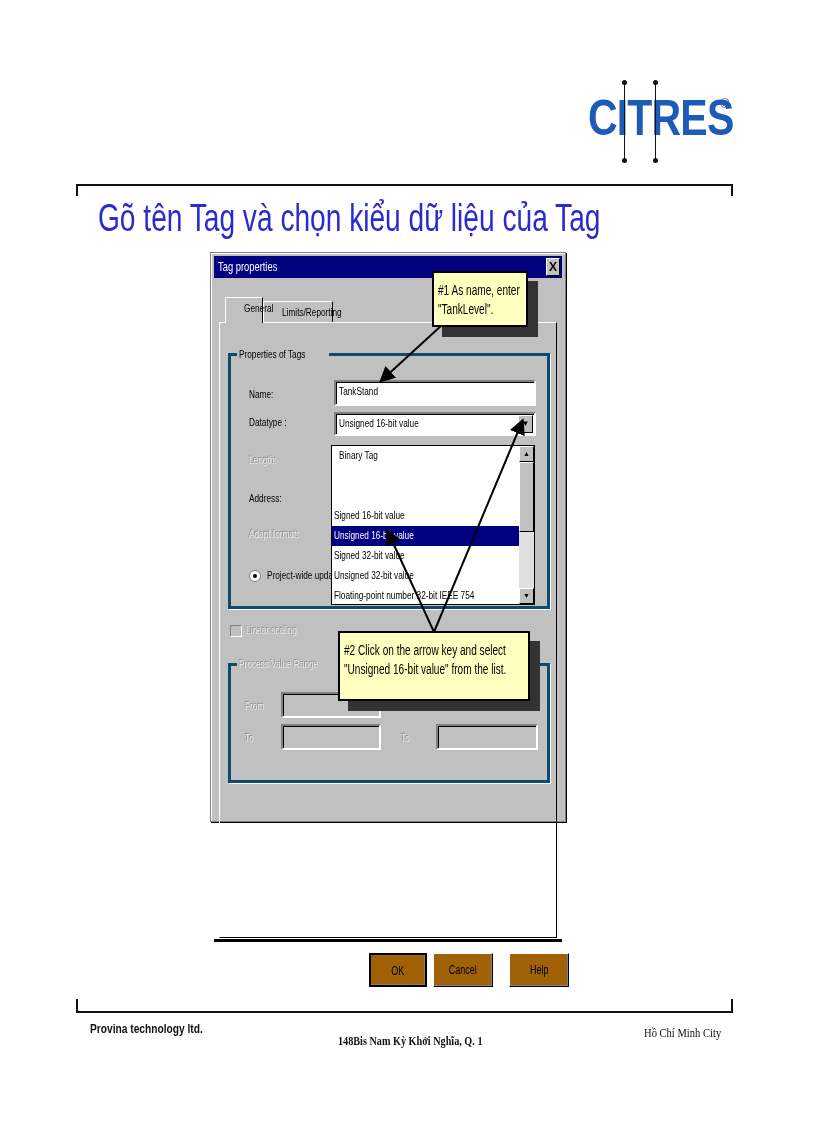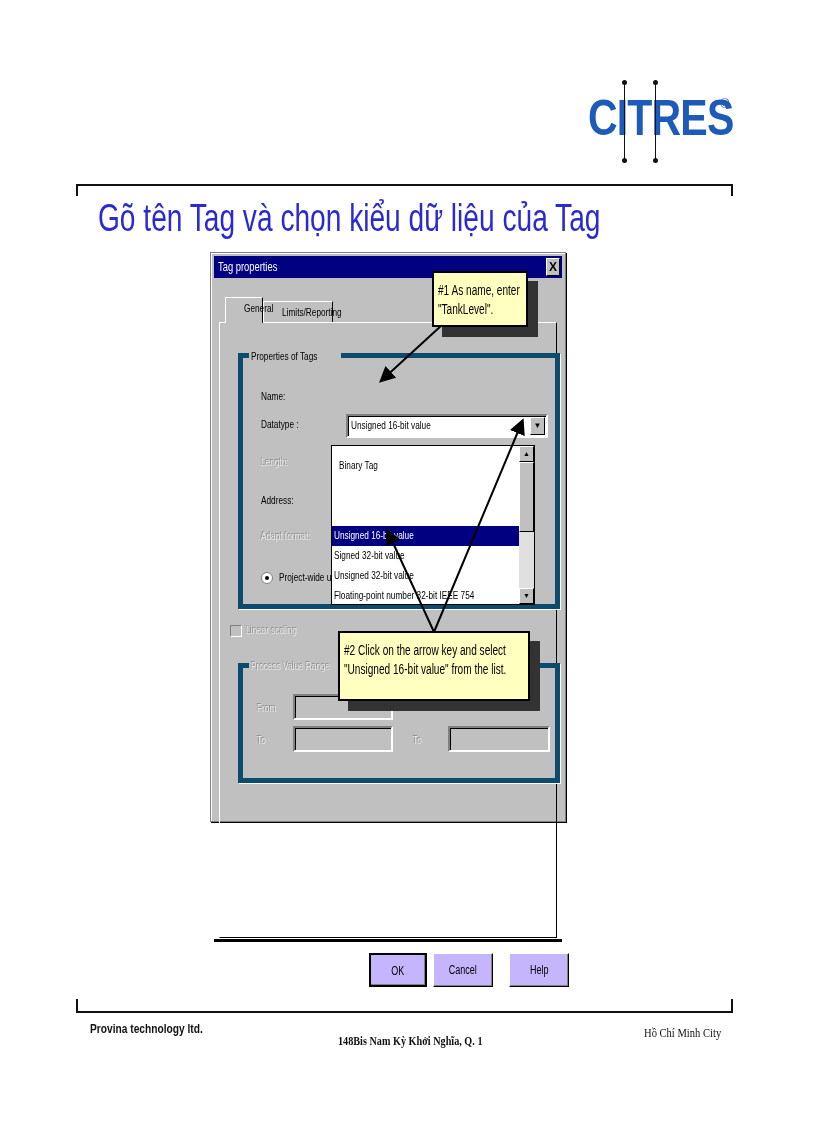--- a/index.html
+++ b/index.html
@@ -34,21 +34,21 @@
   .titlebar { position: absolute; left: 3px; top: 3px; right: 3px; height: 22px; background: #000080; }
   .titlebar-text { position: absolute; left: 4px; top: 4px; font-size: 12px; color: #fff; transform: scaleX(0.78); transform-origin: left top; white-space: nowrap; }
   .close-btn { position: absolute; right: 2px; top: 2px; width: 14px; height: 18px; background: #c0c0c0; border: 1px solid; border-color: #fff #000 #000 #fff; font-size: 12px; line-height: 16px; text-align: center; color: #000; font-weight: bold; }
 
   .tab { position: absolute; height: 22px; font-size: 11px; color: #000; background: #c0c0c0; border: 1px solid; border-color: #fff #000 transparent #fff; border-bottom: none; padding: 4px 18px; white-space: nowrap; }
   .tab span { display: inline-block; transform: scaleX(0.75); transform-origin: left top; }
   .tab-general { left: 14px; top: 44px; width: 38px; height: 26px; z-index: 2; }
   .tab-limits { left: 52px; top: 48px; width: 70px; text-align: center; }
   .tabpanel { position: absolute; left: 8px; top: 69px; width: 338px; height: 616px; border: 1px solid; border-color: #fff #000 #000 #fff; }
 
-  .groupbox { position: absolute; border: 5px solid #0c4a6e; box-shadow: 1px 1px 0 #fff; margin-left: 10px; }
+  .groupbox { position: absolute; border: 3px solid #0c4a6e; box-shadow: 1px 1px 0 #fff; }
   .group-label { position: absolute; top: -8px; left: 6px; background: #c0c0c0; font-size: 11px; padding: 0 2px; white-space: nowrap; }
   .group-label span { display: inline-block; transform: scaleX(0.75); transform-origin: left top; }
 
   .lbl { position: absolute; font-size: 11px; color: #000; white-space: nowrap; transform: scaleX(0.75); transform-origin: left top; }
   .lbl.disabled { color: #e8e8e8; text-shadow: -1px -1px 0 #8a8a8a; }
 
   .textbox { position: absolute; background: #fff; border: 2px solid; border-color: #808080 #fff #fff #808080; box-shadow: inset 1px 1px 0 #000; }
   .textbox .val { position: absolute; left: 3px; top: 3px; font-size: 11px; transform: scaleX(0.75); transform-origin: left top; white-space: nowrap; }
   .textbox.disabled { background: #c0c0c0; }
 
@@ -64,21 +64,21 @@
 
   .radio { position: absolute; width: 12px; height: 12px; border-radius: 50%; background: #fff; border: 1px solid #808080; }
   .radio::after { content: ""; position: absolute; left: 3px; top: 3px; width: 4px; height: 4px; border-radius: 50%; background: #000; }
   .checkbox { position: absolute; width: 12px; height: 12px; border: 1px solid; border-color: #808080 #fff #fff #808080; background: #c0c0c0; }
 
   .desc-box { position: absolute; left: 14px; top: 576px; width: 322px; height: 90px; border: 1px solid #808080; box-shadow: inset 1px 1px 0 #fff; }
   .desc-text { position: absolute; left: 6px; top: 16px; font-size: 11px; white-space: nowrap; transform: scaleX(0.75); transform-origin: left top; }
 
   .sep { position: absolute; left: 3px; width: 348px; height: 3px; top: 686px; background: #000; }
 
-  .btn { position: absolute; top: 700px; height: 34px; background: #c4b5fd; border: 1px solid; border-color: #fff #000 #000 #fff; box-shadow: inset -1px -1px 0 #808080; font-size: 12px; text-align: center; line-height: 32px; }
+  .btn { position: absolute; top: 700px; height: 34px; background: #a16207; border: 1px solid; border-color: #fff #000 #000 #fff; box-shadow: inset -1px -1px 0 #808080; font-size: 12px; text-align: center; line-height: 32px; }
   .btn span { display: inline-block; transform: scaleX(0.75); }
   .btn.default { border: 2px solid #000; }
 
   
   .callout { position: absolute; background: #ffffc0; border: 2px solid #000; box-shadow: 10px 10px 0 #333; font-size: 14px; line-height: 19px; color: #000; z-index: 10; }
   .callout span { display: inline-block; transform: scaleX(0.72); transform-origin: left top; white-space: nowrap; }
   .callout1 { left: 432px; top: 271px; width: 96px; height: 56px; padding: 8px 4px; }
   .callout2 { left: 338px; top: 631px; width: 192px; height: 70px; padding: 8px 4px; }
 
   svg.arrows { position: absolute; left: 0; top: 0; z-index: 9; pointer-events: none; }
@@ -114,37 +114,41 @@
 
   <div class="tab tab-limits"><span>Limits/Reporting</span></div>
   <div class="tab tab-general"><span>General</span></div>
 
   <div class="tabpanel">
 
     <div class="groupbox" style="left:8px;top:30px;width:322px;height:256px;">
       <div class="group-label"><span>Properties of Tags</span></div>
 
       <div class="lbl" style="left:18px;top:32px;">Name:</div>
+      <div class="textbox" style="left:103px;top:24px;width:202px;height:26px;">
+        <div class="val">TankStand</div>
+      </div>
 
       <div class="lbl" style="left:18px;top:60px;">Datatype :</div>
       <div class="textbox" style="left:103px;top:56px;width:202px;height:24px;">
         <div class="val">Unsigned 16-bit value</div>
         <div class="combo-arrow">▼</div>
       </div>
 
       <div class="lbl disabled" style="left:18px;top:98px;">Length:</div>
       <div class="lbl" style="left:18px;top:136px;">Address:</div>
       <div class="lbl disabled" style="left:18px;top:172px;">Adapt format:</div>
 
       <div class="radio" style="left:18px;top:214px;"></div>
       <div class="lbl" style="left:36px;top:213px;">Project-wide updat</div>
     </div>
 
     <div class="dropdown" style="left:111px;top:122px;">
-      <div class="dd-item" style="top:10px;padding-left:7px;"><span>Binary Tag</span></div>
+      <div class="dd-item" style="top:0px;padding-left:7px;"><span>Binary Tag</span></div>
+      <div class="dd-item" style="top:60px;"><span>Signed 16-bit value</span></div>
       <div class="dd-item selected" style="top:80px;"><span>Unsigned 16-bit value</span></div>
       <div class="dd-item" style="top:100px;"><span>Signed 32-bit value</span></div>
       <div class="dd-item" style="top:120px;"><span>Unsigned 32-bit value</span></div>
       <div class="dd-item" style="top:140px;"><span>Floating-point number 32-bit IEEE 754</span></div>
       <div class="dd-scroll">
         <div class="sb-btn" style="top:0;">▲</div>
         <div class="sb-thumb"></div>
         <div class="sb-btn" style="top:142px;">▼</div>
       </div>
     </div>

